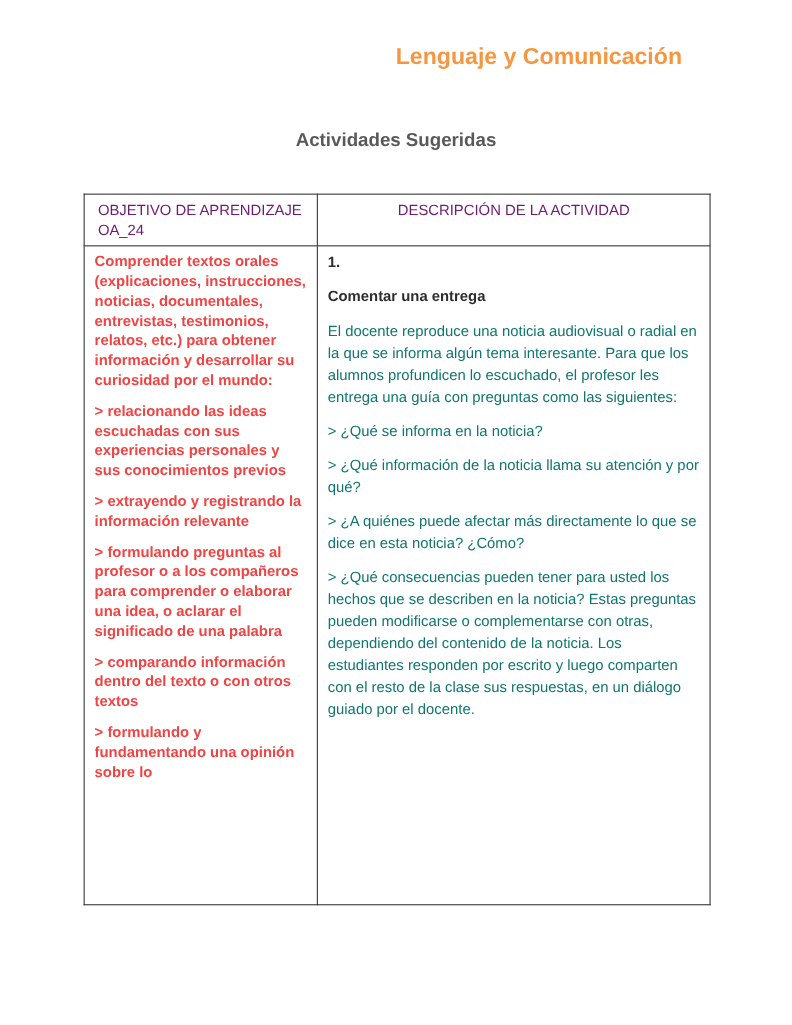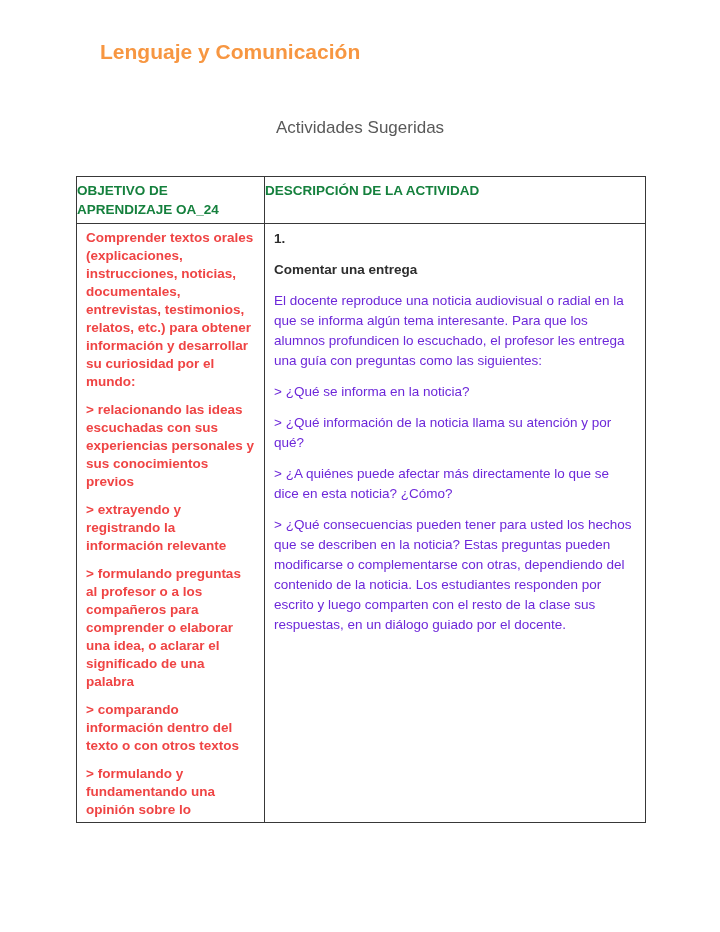--- a/index.html
+++ b/index.html
@@ -12,21 +12,21 @@
     width: 720px;
     height: 932px;
     background: #ffffff;
     font-family: "Liberation Sans", sans-serif;
     color: #303030;
     overflow: hidden;
   }
   
   .doc-header {
     display: flex;
-    justify-content: space-between;
+    justify-content: flex-end;
     align-items: flex-start;
     padding: 40px 100px 0 100px;
   }
   .doc-header .line {
     line-height: 23px;
     font-weight: bold;
     white-space: nowrap;
   }
   .subject {
     font-size: 21px;
@@ -41,73 +41,73 @@
   }
   .unit, .oa {
     font-size: 19px;
     color: #F79641;
   }
   
   .doc-title {
     margin: 55px 0 0 0;
     text-align: center;
     font-size: 17px;
-    font-weight: normal;
+    font-weight: bold;
     color: #595959;
     line-height: 20px;
   }
   
   .activities-table {
     position: absolute;
     left: 76px;
     top: 176px;
     width: 570px;
     border-collapse: collapse;
     table-layout: fixed;
   }
   .activities-table th,
   .activities-table td {
     border: 1px solid #383838;
     vertical-align: top;
     font-size: 13.5px;
   }
   .activities-table th {
-    font-weight: bold;
-    color: #15803d;
+    font-weight: normal;
+    color: #701a75;
     line-height: 19px;
-    padding: 4px 0;
+    padding: 4px 12px;
     height: 38px;
   }
   th.col-objective {
     width: 187px;
     text-align: left;
   }
   th.col-description {
-    text-align: left;
+    text-align: center;
   }
   .objective-cell {
     padding: 5px 9px;
   }
   .activity-cell {
     padding: 5px 9px;
   }
   .cell-inner {
     height: 588px;
     overflow: hidden;
   }
   .objective-cell p {
     margin: 0 0 10px 0;
     font-weight: bold;
     line-height: 18px;
     color: #ef4444;
   }
   .activity-cell p {
     margin: 0 0 11px 0;
     line-height: 20px;
-    color: #6d28d9;
+    color: #0f766e;
   }
   .activity-cell p.bold {
     font-weight: bold;
     color: #2d2d2d;
   }
 </style>
 </head>
 <body>
 
 <div class="page">

